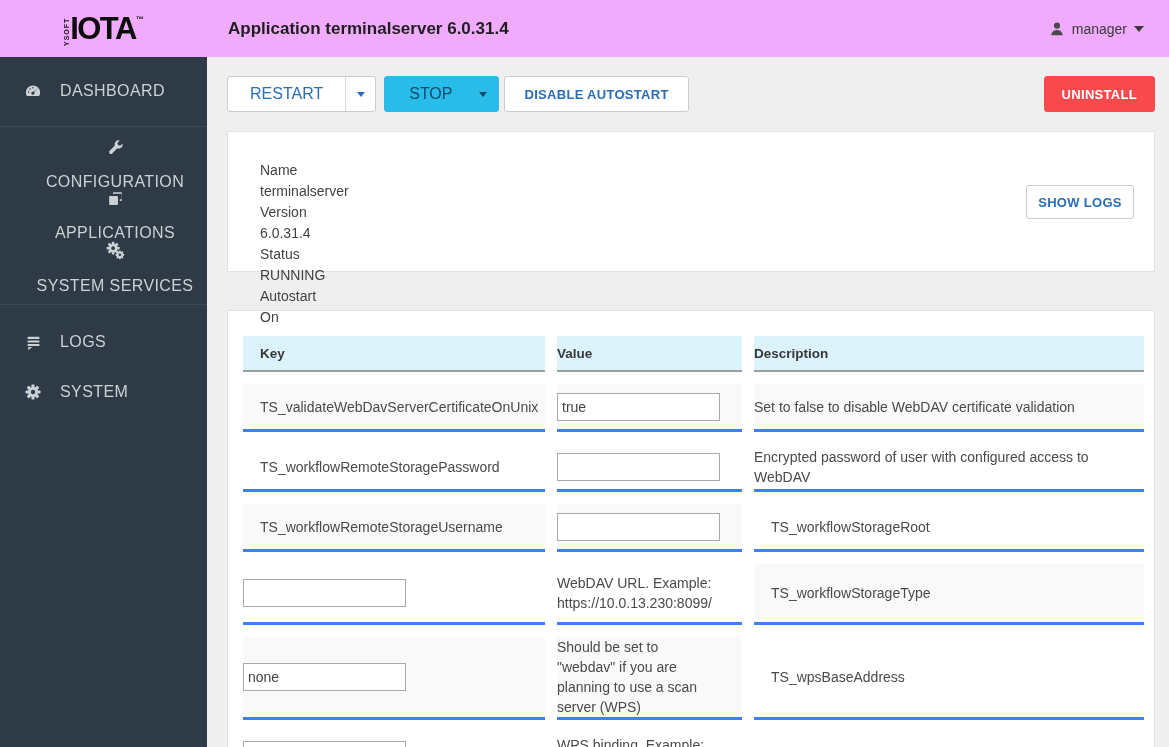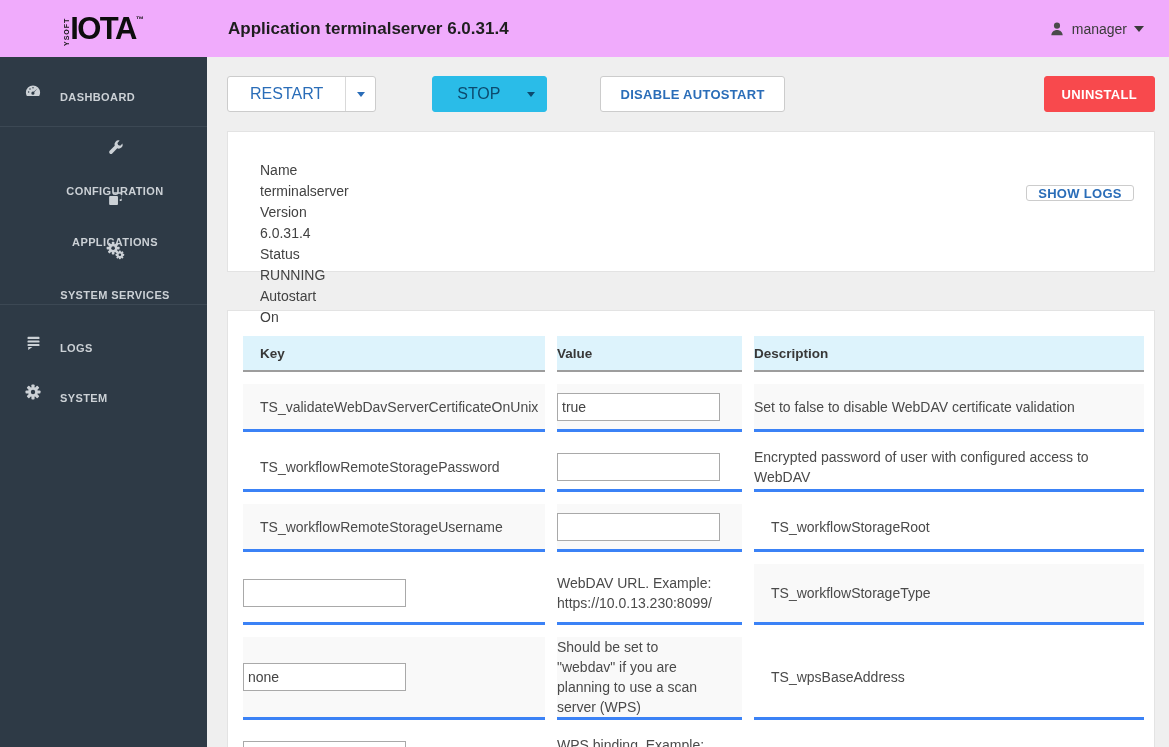--- a/index.html
+++ b/index.html
@@ -21,52 +21,52 @@
   .caret-down-dark { width:0; height:0; border-left:5px solid transparent; border-right:5px solid transparent;
                      border-top:6px solid #3a3a3a; }
 
   
   .layout { display:flex; height:690px; }
   .sidebar { width:207px; background:#2e3a46; padding-top:11px; flex-shrink:0; }
   .side-item { height:46px; display:flex; align-items:center; padding-left:23px; gap:17px;
                color:#ccd1d6; cursor:pointer; }
   .side-item .icon { width:20px; display:flex; justify-content:center; }
   .side-item .icon svg { display:block; fill:#ccd1d6; }
-  .side-label { font-size:11px; font-weight:700; letter-spacing:.4px;margin-top:12px; }
+  .side-label { font-size:16px; font-weight:400; letter-spacing:.4px; }
   .side-divider { border-top:1px solid #3c4854; margin:12px 0; }
   .grp2 .side-item { height:51px;flex-direction:column; }
   .grp3 .side-item { height:50px; }
 
   .main { flex:1; background:#efefef; padding:19px 14px 0 20px; }
 
   
   .btn { border-radius:3px; font-family:"Liberation Sans",sans-serif; font-weight:700; font-size:13px;
          letter-spacing:.3px; display:flex; align-items:center; justify-content:center; cursor:pointer; }
   .btn-white { background:#fff; border:1px solid #cccccc; color:#2a6db8; }
   .btn-cyan  { background:#2abce8; border:1px solid #2abce8; color:#0c4a6e; }
   .btn-red   { background:#f8494d; border:1px solid #f8494d; color:#fff; }
   .caret { width:0; height:0; border-left:4px solid transparent; border-right:4px solid transparent;
            border-top:5px solid currentColor; }
 
-  .toolbar { display:flex; height:36px; margin-bottom:19px; align-items:center;gap:48px; }
+  .toolbar { display:flex; height:36px; margin-bottom:19px; align-items:center; }
   .split { display:flex; height:36px; border-radius:3px; overflow:hidden; }
   .split-main { display:flex; align-items:center; padding:0 22px; }
   .split-caret { width:30px; display:flex; align-items:center; justify-content:center; cursor:pointer; }
   .restart-split .split-caret { border-left:1px solid #d9d9d9; }
   .stop-split { margin-left:8px; }
   .stop-split .split-main { padding:0 16px 0 24px; }
   .disable-autostart { margin-left:5px; padding:0 19px; height:36px; }
   .uninstall { margin-left:auto; padding:0 17px; height:36px; }
 
   
   .card { background:#fff; border:1px solid #e3e3e3; }
   .info-card { height:141px; position:relative; padding:28px 0 0 32px; }
   .info-row { display:flex; font-size:14px; color:#424242; line-height:21px;flex-direction:column; }
   .info-label { width:200px; }
-  .show-logs { position:absolute; right:20px; top:53px; width:108px; height:16px; }
+  .show-logs { position:absolute; right:20px; top:53px; width:108px; height:34px; }
 
   
   .table-card { margin-top:38px; padding:25px 10px 14px 15px; }
   .cfg-table { display:grid; grid-template-columns:302px 185px 1fr;gap:12px; }
   .th { background:#ddf3fc; border-bottom:2px solid #9d9d9d; font-size:13.5px; font-weight:700;
         color:#383838; padding:10px 0 9px 0; }
   .th.first { padding-left:17px; }
   .cell { display:flex; align-items:center; min-height:48px; border-bottom:3px solid #3b82f6;
           font-size:14px; color:#4a4a4a; }
   .cell.key { padding-left:17px; }

